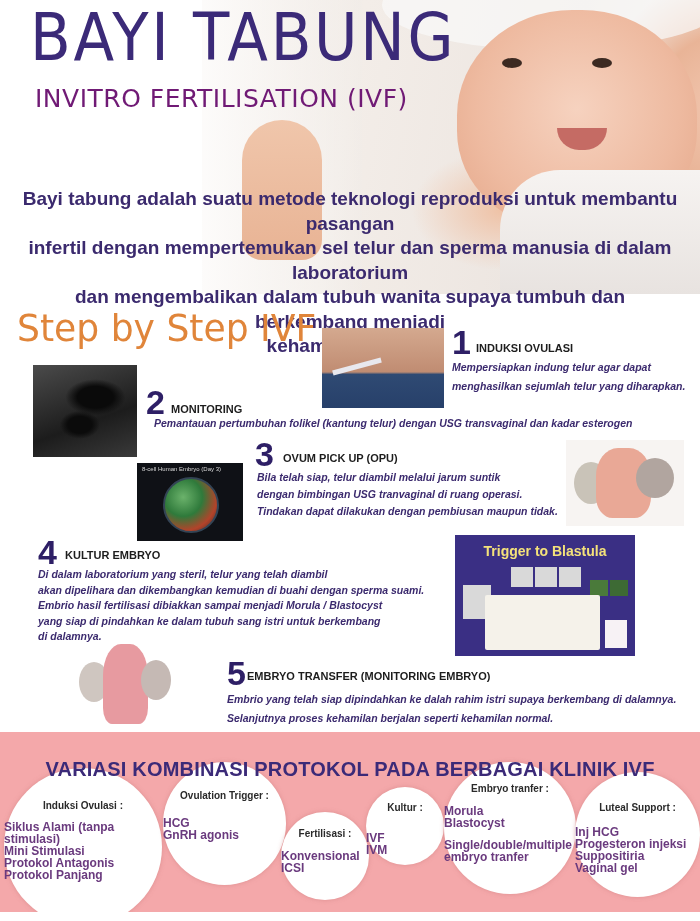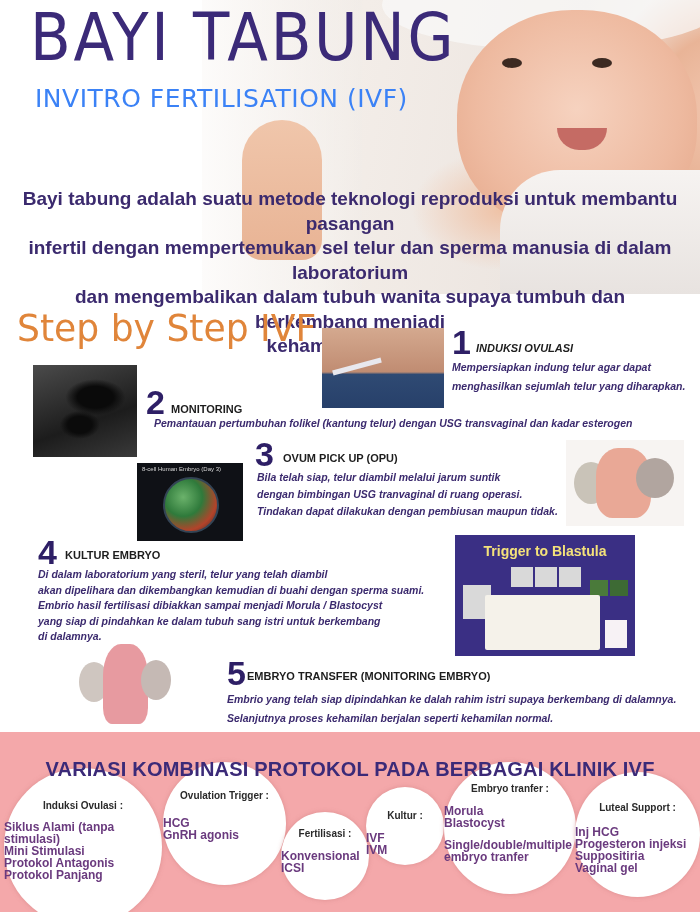--- a/index.html
+++ b/index.html
@@ -28,21 +28,21 @@
   .hero-photo .hand { position:absolute; left:40px; top:120px; width:80px; height:140px; border-radius:40px 40px 20px 20px;
     background: linear-gradient(180deg,#f0c6ab,#e8b394); }
   .hero-photo .towel-r { position:absolute; right:0; top:170px; width:200px; height:124px; border-radius:60px 0 0 0;
     background: linear-gradient(180deg, #f6f3f1, #e8e3e0); }
 
   .title-main {
     left: 30px; top: 5px; font-size: 66px; letter-spacing: 3px; color: #3b2a78;
     font-family: "DejaVu Sans", sans-serif; font-weight: normal; line-height: 1; transform: scaleX(0.9); transform-origin: left;
   }
   .title-sub {
-    left: 35px; top: 84px; font-size: 25px; color: #3b82f6; font-family: "DejaVu Sans", sans-serif; letter-spacing: 0.5px;
+    left: 35px; top: 84px; font-size: 25px; color: #701a75; font-family: "DejaVu Sans", sans-serif; letter-spacing: 0.5px;
   }
   .intro {
     left: 20px; top: 187px; width: 660px; text-align: center; color: #3b2a6e; font-size: 19px; line-height: 24.5px; font-weight: bold;
     font-family: "Liberation Sans", sans-serif;
   }
 
   
   .steps-title { left: 17px; top: 306px; font-size: 38px; color: #e0853a; font-family: "DejaVu Sans", sans-serif; transform: scaleX(0.95); transform-origin:left; }
 
   .img { position:absolute; overflow:hidden; }
@@ -130,21 +130,21 @@
   <div class="z-diag"></div>
   <div class="z-thumb" style="left:150px;top:85px;width:22px;height:28px;background:#f7f2f5;"></div>
 </div>
 <div class="img img-uterus2">
   <div class="ov-l"></div>
   <div class="u-body"></div>
   <div class="ov-r"></div>
 </div>
 
 <div class="abs step-num" style="left:452px;top:325px;">1</div>
-<div class="abs step-head" style="left:476px;top:342px;font-style:italic;">INDUKSI OVULASI</div>
+<div class="abs step-head" style="left:476px;top:342px;">INDUKSI OVULASI</div>
 <div class="abs step-text" style="left:452px;top:358px;">
   <div>Mempersiapkan indung telur agar dapat</div>
   <div>menghasilkan sejumlah telur yang diharapkan.</div>
 </div>
 
 <div class="abs step-num" style="left:146px;top:385px;">2</div>
 <div class="abs step-head" style="left:171px;top:403px;">MONITORING</div>
 <div class="abs step-text" style="left:154px;top:414px;">
   <div>Pemantauan pertumbuhan folikel (kantung telur) dengan USG transvaginal dan kadar esterogen</div>
 </div>
@@ -192,21 +192,21 @@
     </div>
   </div>
   <div class="circle" style="left:281px;top:80px;width:88px;height:88px;">
     <div class="c-label" style="top:16px;">Fertilisasi :</div>
     <div class="c-items" style="top:38px;">
       <div>Konvensional</div>
       <div>ICSI</div>
     </div>
   </div>
   <div class="circle" style="left:366px;top:55px;width:78px;height:78px;">
-    <div class="c-label" style="top:23px;">Kultur :</div>
+    <div class="c-label" style="top:15px;">Kultur :</div>
     <div class="c-items" style="top:45px;">
       <div>IVF</div>
       <div>IVM</div>
     </div>
   </div>
   <div class="circle" style="left:444px;top:30px;width:132px;height:132px;">
     <div class="c-label" style="top:21px;">Embryo tranfer :</div>
     <div class="c-items" style="top:43px;">
       <div>Morula</div>
       <div>Blastocyst</div>

